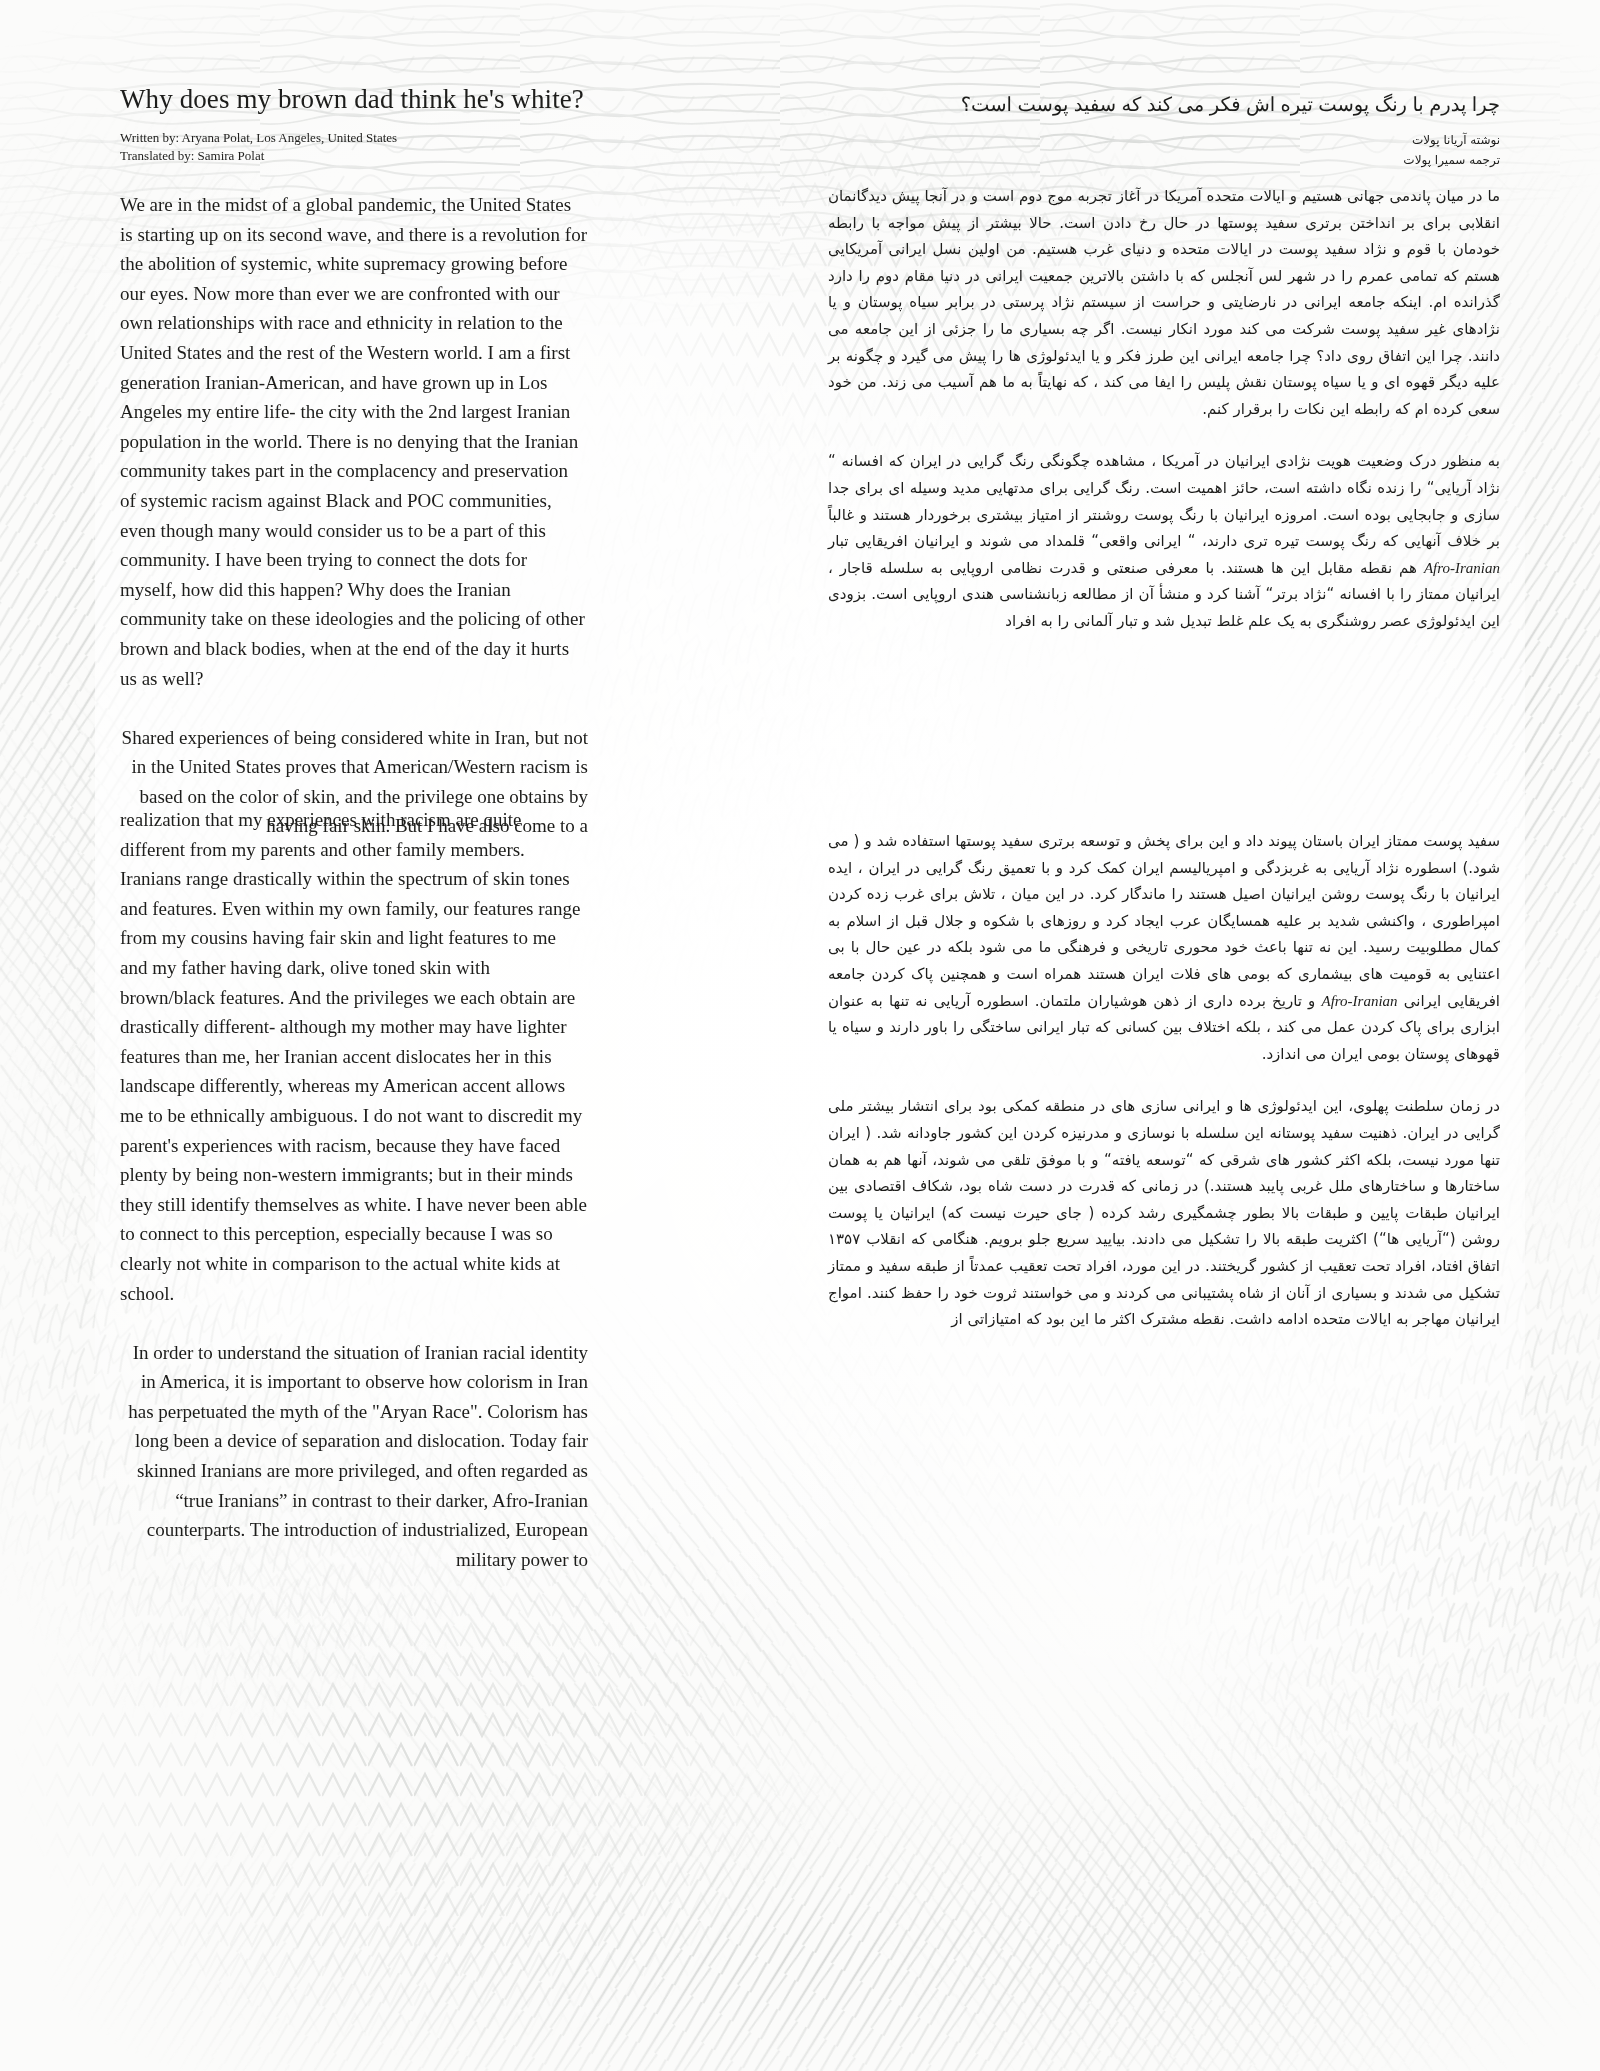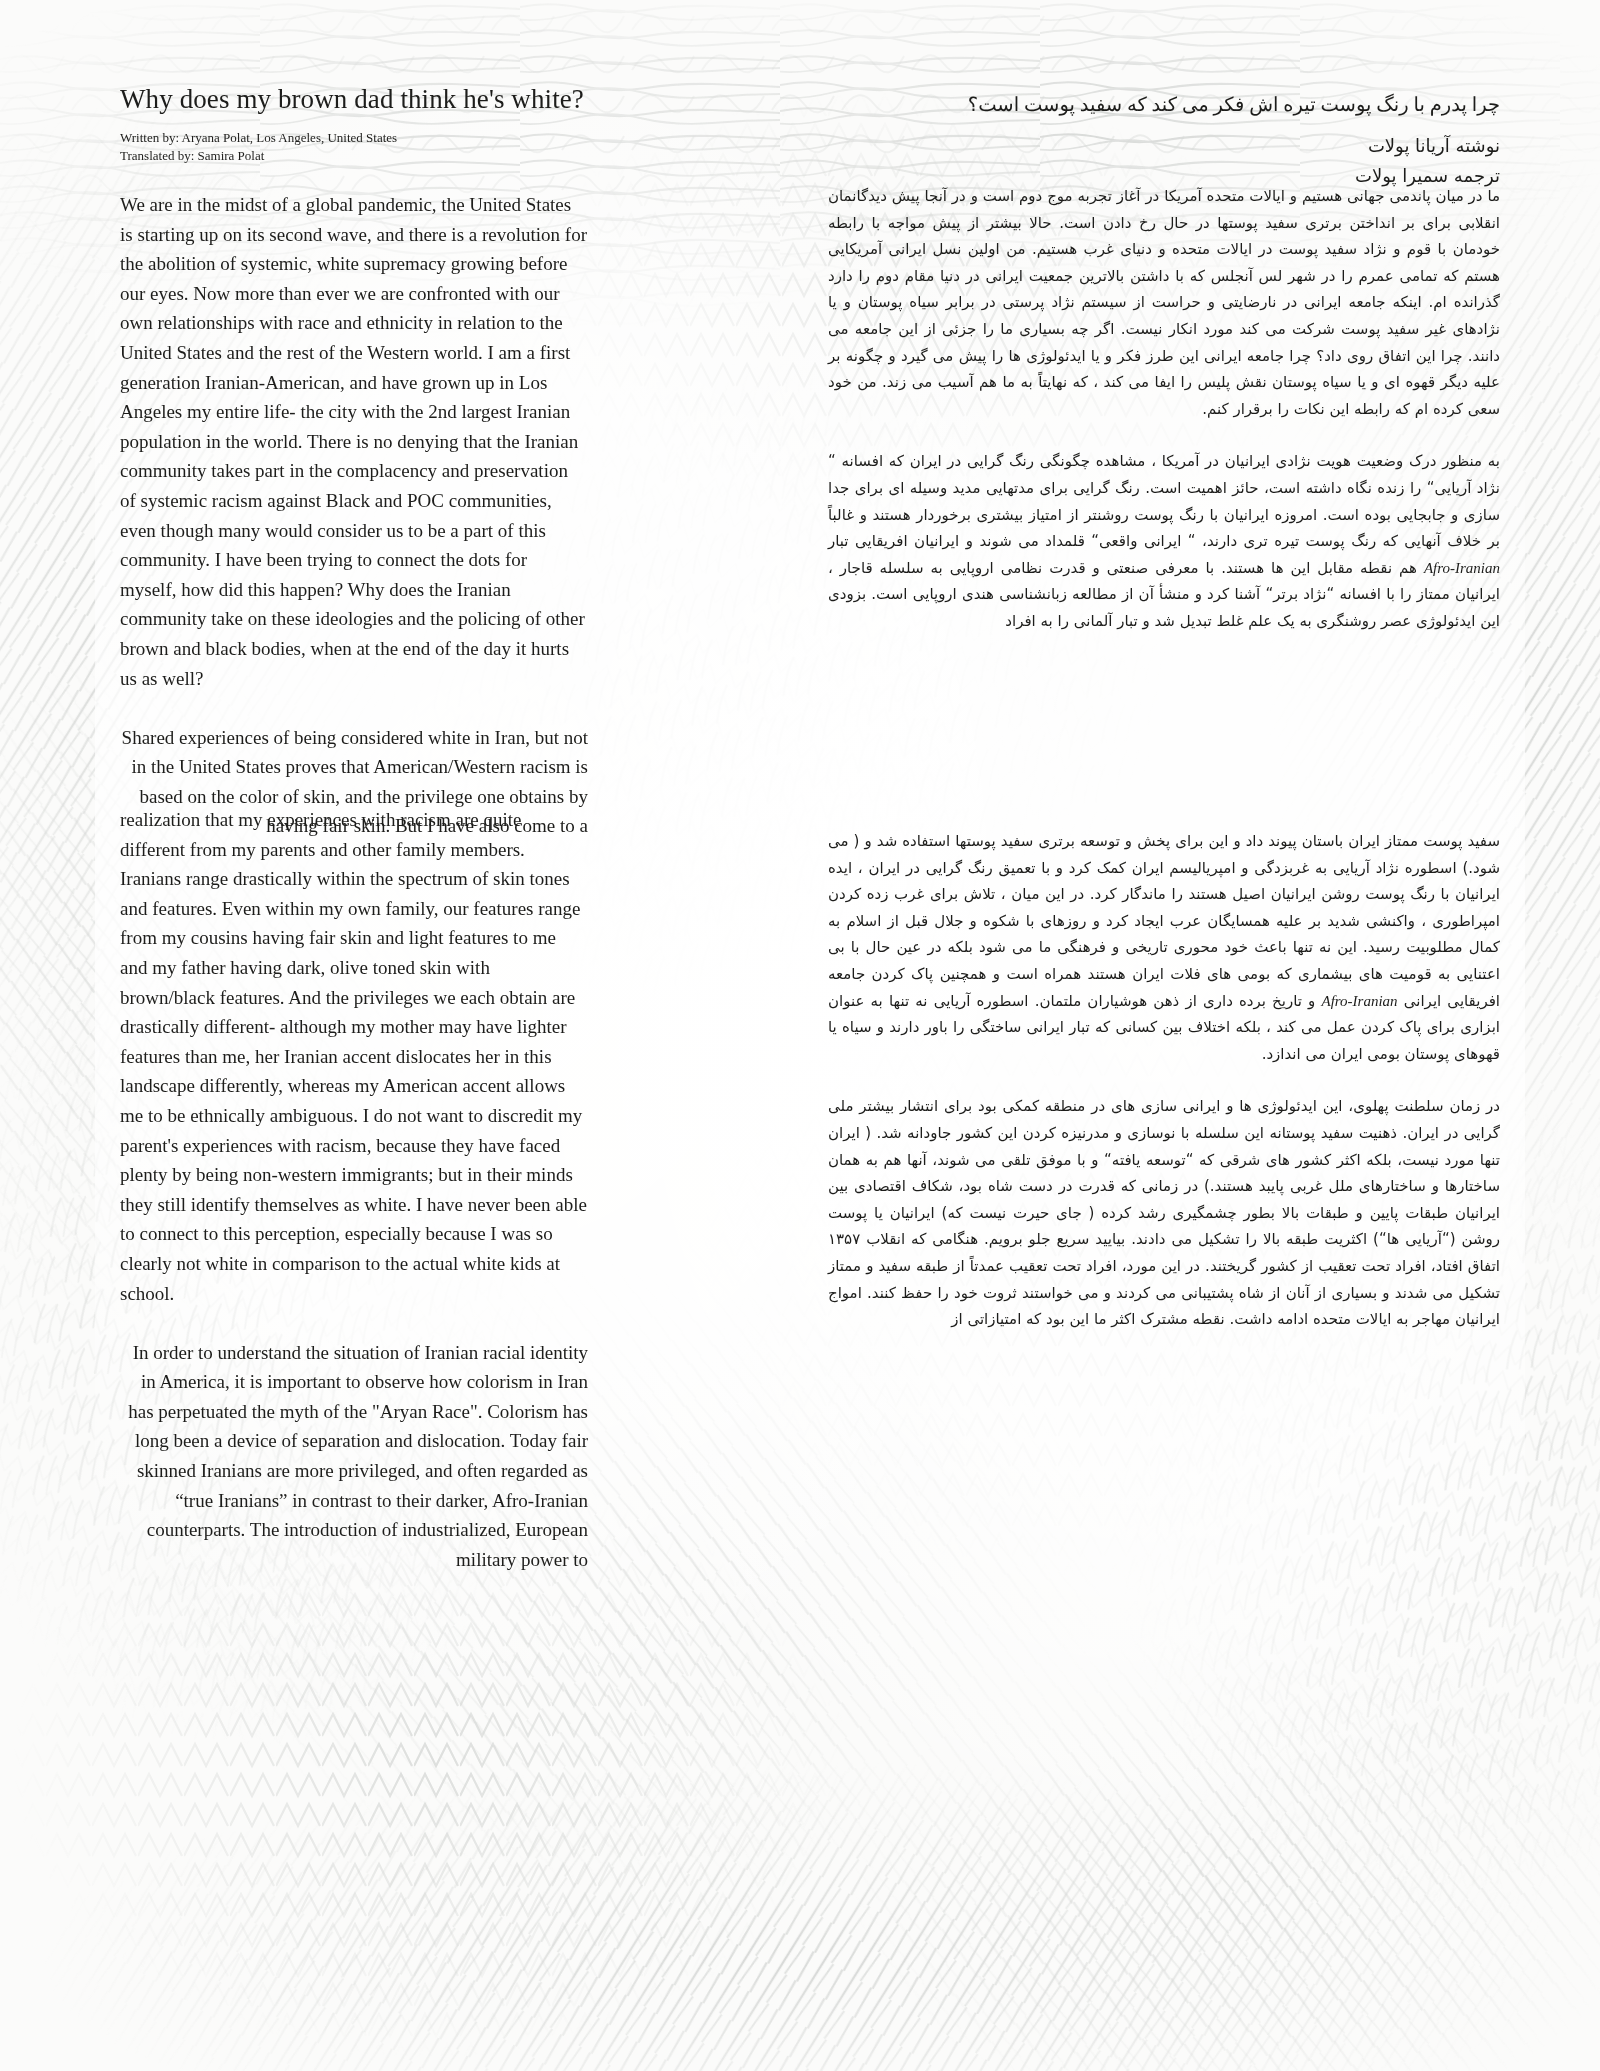--- a/index.html
+++ b/index.html
@@ -74,26 +74,26 @@
     font-size: 13px;
     line-height: 1.38;
     margin: 0;
     white-space: nowrap;
   }
 
   .title-fa {
     font-size: 19.5px;
     line-height: 1.3;
     margin: 0 0 14px 0;
-    font-family: Liberation Serif, serif;
+    font-family: Liberation Sans, sans-serif;
     font-weight: 400;
     white-space: nowrap;
   }
   .byline-fa {
-    font-size: 18px;
+    font-size: 12px;
     line-height: 1.65;
     margin: 0;
     font-family: "DejaVu Sans", "Liberation Sans", sans-serif;
     white-space: nowrap;
   }
 
   .body-en {
     position: absolute;
     left: 120px;
     width: 468px;

